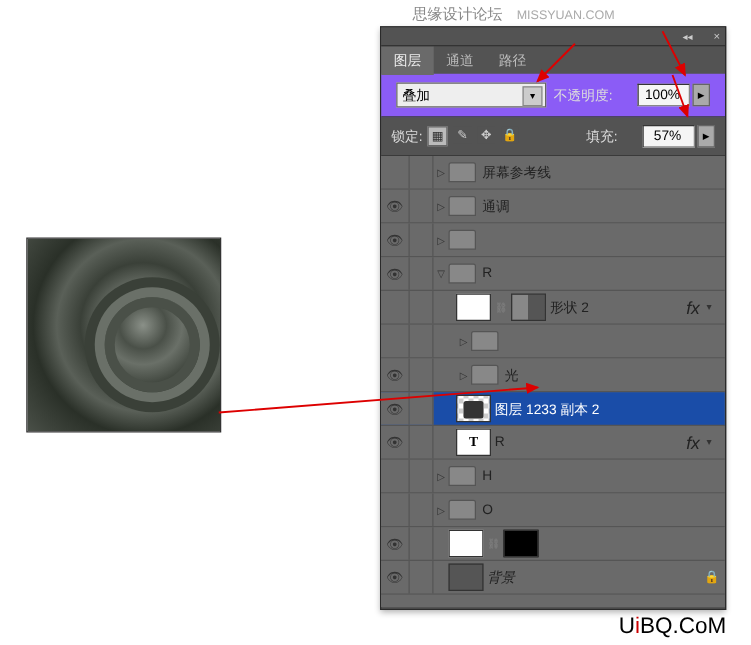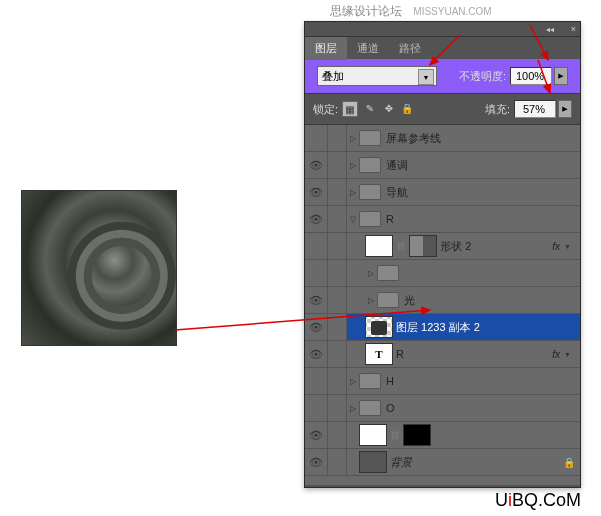--- a/index.html
+++ b/index.html
@@ -14,21 +14,21 @@
 .panel{position:absolute;left:304px;top:21px;width:275px;height:465px;background:#535353;border:1px solid #2a2a2a;box-shadow:0 2px 5px rgba(0,0,0,0.3)}
 .panel-menu{height:14px;background:#535353;border-bottom:1px solid #333;position:relative}
 .panel-menu-btn{position:absolute;right:20px;top:3px;width:14px;height:8px;color:#ccc;font-size:8px}
 .panel-close{position:absolute;right:4px;top:2px;color:#ccc;font-size:9px}
 .tabs{display:flex;height:22px;background:#535353;align-items:center}
 .tab{padding:4px 10px;color:#bbb;cursor:pointer}
 .tab.active{background:#6a6a6a;color:#eee}
 .controls-row{display:flex;align-items:center;padding:4px 12px;height:26px;background:#8b5cf6;border-bottom:1px solid #3a3a3a}
 .blend-select{width:110px;height:18px;background:#eee;border:1px solid #666;display:flex;align-items:center;padding:0 4px;position:relative}
 .blend-select .arrow{position:absolute;right:2px;top:2px;width:14px;height:14px;background:#ccc;border:1px solid #888;display:flex;align-items:center;justify-content:center;font-size:7px}
-.label{color:#ddd;margin-left:auto;margin-right:4px}
+.label{color:#ddd;margin-left:auto;margin-right:20px}
 .num-input{width:38px;height:16px;background:#f5f5f5;border:1px inset #888;text-align:center;padding-right:2px;line-height:16px}
 .slider-btn{width:12px;height:16px;background:#aaa;border:1px solid #666;font-size:7px;display:flex;align-items:center;justify-content:center;margin-left:2px}
 .lock-row{display:flex;align-items:center;padding:4px 8px;height:22px;background:#535353;border-bottom:1px solid #3a3a3a}
 .lock-row .icons{display:flex;gap:5px;margin-left:4px}
 .lock-icon{width:14px;height:14px;display:flex;align-items:center;justify-content:center;color:#333;background:#bbb;border:1px solid #666;font-size:10px}
 .layers{background:#6a6a6a;max-height:360px;overflow:auto}
 .layer{display:flex;align-items:center;height:26px;border-bottom:1px solid #555;background:#6a6a6a}
 .layer.selected{background:#1a4da8;color:#fff}
 .eye{width:22px;height:26px;border-right:1px solid #555;display:flex;align-items:center;justify-content:center;color:#333;font-size:11px}
 .link{width:18px;height:26px;border-right:1px solid #555}
@@ -38,21 +38,21 @@
 .thumb{width:26px;height:20px;background:#fff;border:1px solid #333;margin-right:3px}
 .thumb.mask{background:linear-gradient(90deg,#888 50%,#555 50%)}
 .thumb.trans{background:repeating-conic-gradient(#ccc 0 25%,#fff 0 50%) 50%/8px 8px}
 .thumb.trans::after{content:'';display:block;width:60%;height:70%;margin:15% auto;background:#333;border-radius:2px}
 .thumb.black{background:#000}
 .thumb.gray{background:#555}
 .thumb.text{display:flex;align-items:center;justify-content:center;font-weight:bold;font-family:serif}
 .mask-link{font-size:8px;color:#888;margin-right:3px}
 .layer-name{flex:1;color:inherit;white-space:nowrap;overflow:hidden}
 .layer:not(.selected) .layer-name{color:#222}
-.fx-badge{color:#222;font-style:italic;margin-right:4px;font-size:10px}
+.fx-badge{color:#222;font-style:italic;margin-right:4px;font-size:14px}
 .fx-arrow{width:12px;font-size:7px;color:#333;margin-right:4px}
 .lock-badge{font-size:10px;margin-right:4px;color:#333}
 .spacer{flex:1;background:#6a6a6a;height:20px}
 svg.arrows{position:absolute;top:0;left:0;width:601px;height:516px;pointer-events:none}
 </style>
 </head>
 <body>
 
 <div class="watermark-top">
   <span>思缘设计论坛</span>
@@ -109,21 +109,20 @@
       <div class="expand">▷</div>
       <div class="folder-icon"></div>
       <div class="layer-name">通调</div>
     </div>
 
     <div class="layer">
       <div class="eye">👁</div>
         <div class="link"></div>
       <div class="expand">▷</div>
       <div class="folder-icon"></div>
-      <div class="layer-name">导航</div>
     </div>
 
     <div class="layer">
       <div class="eye">👁</div>
         <div class="link"></div>
       <div class="expand" style="color:#333">▽</div>
       <div class="folder-icon"></div>
       <div class="layer-name">R</div>
     </div>
 

